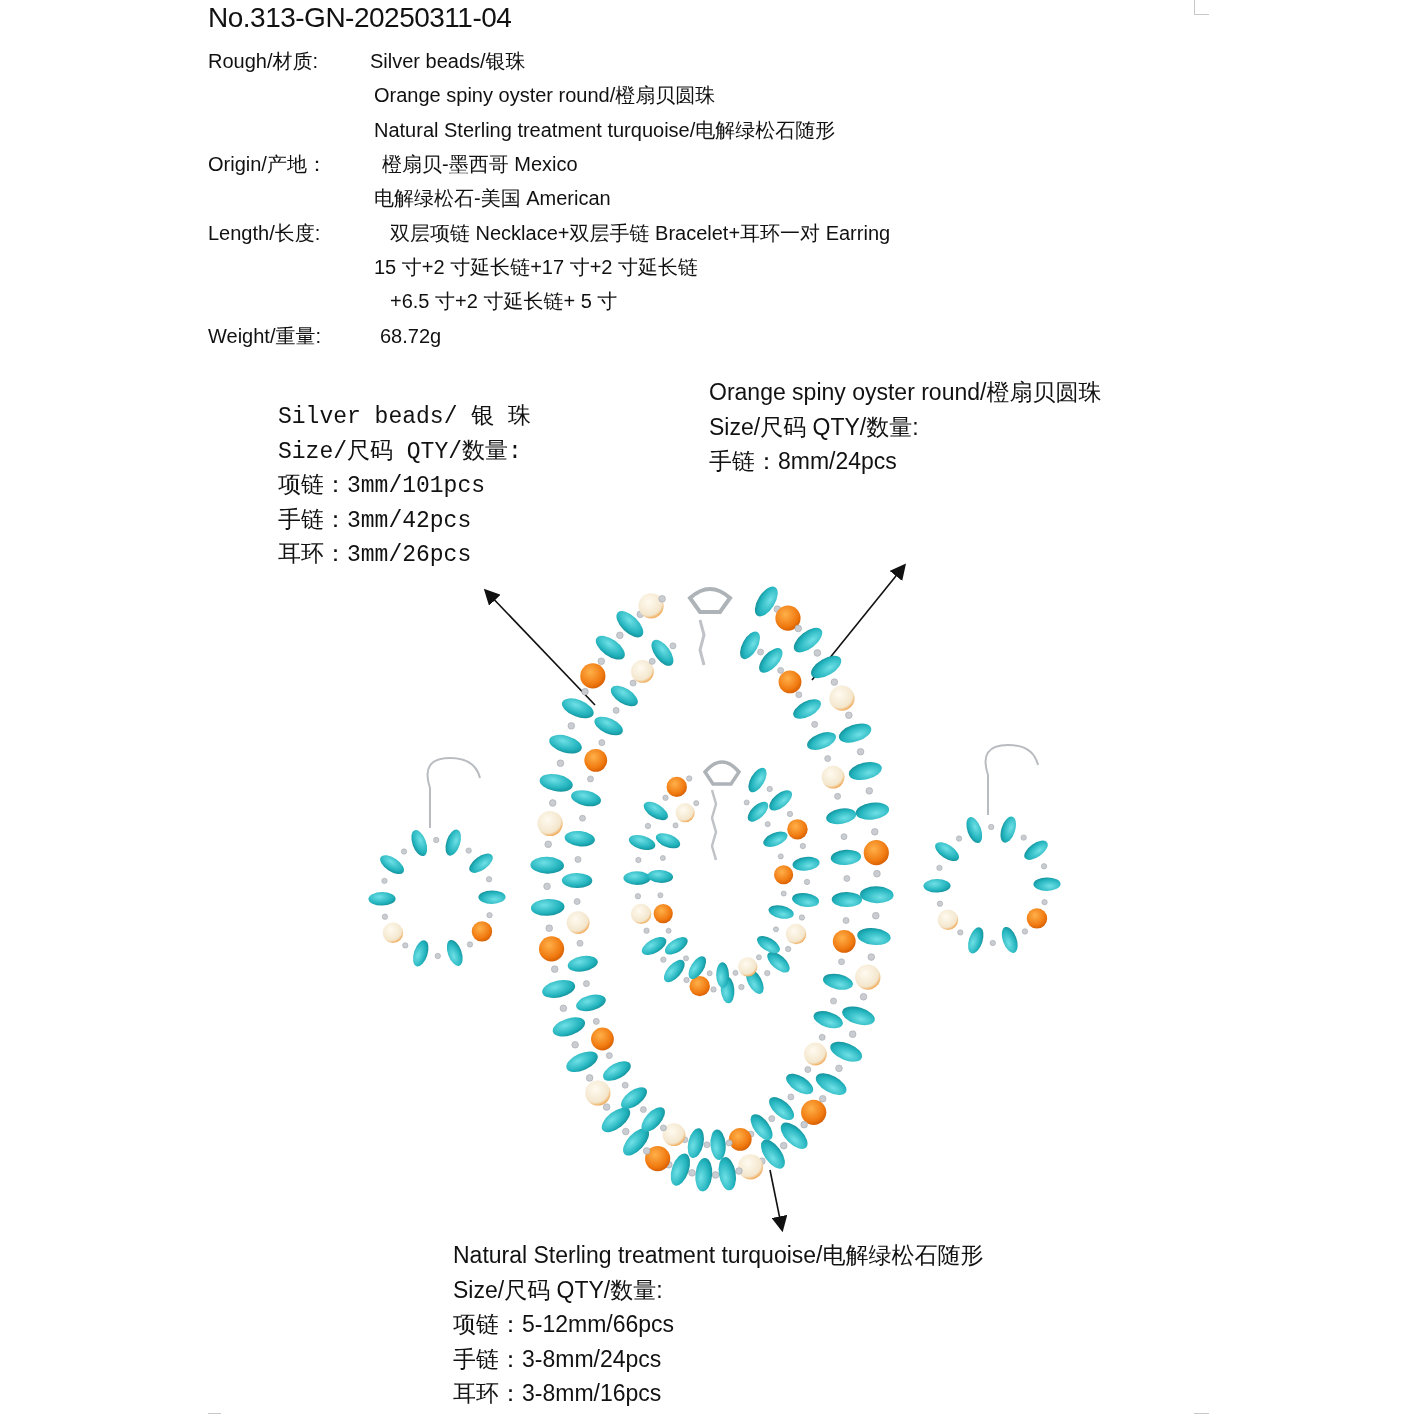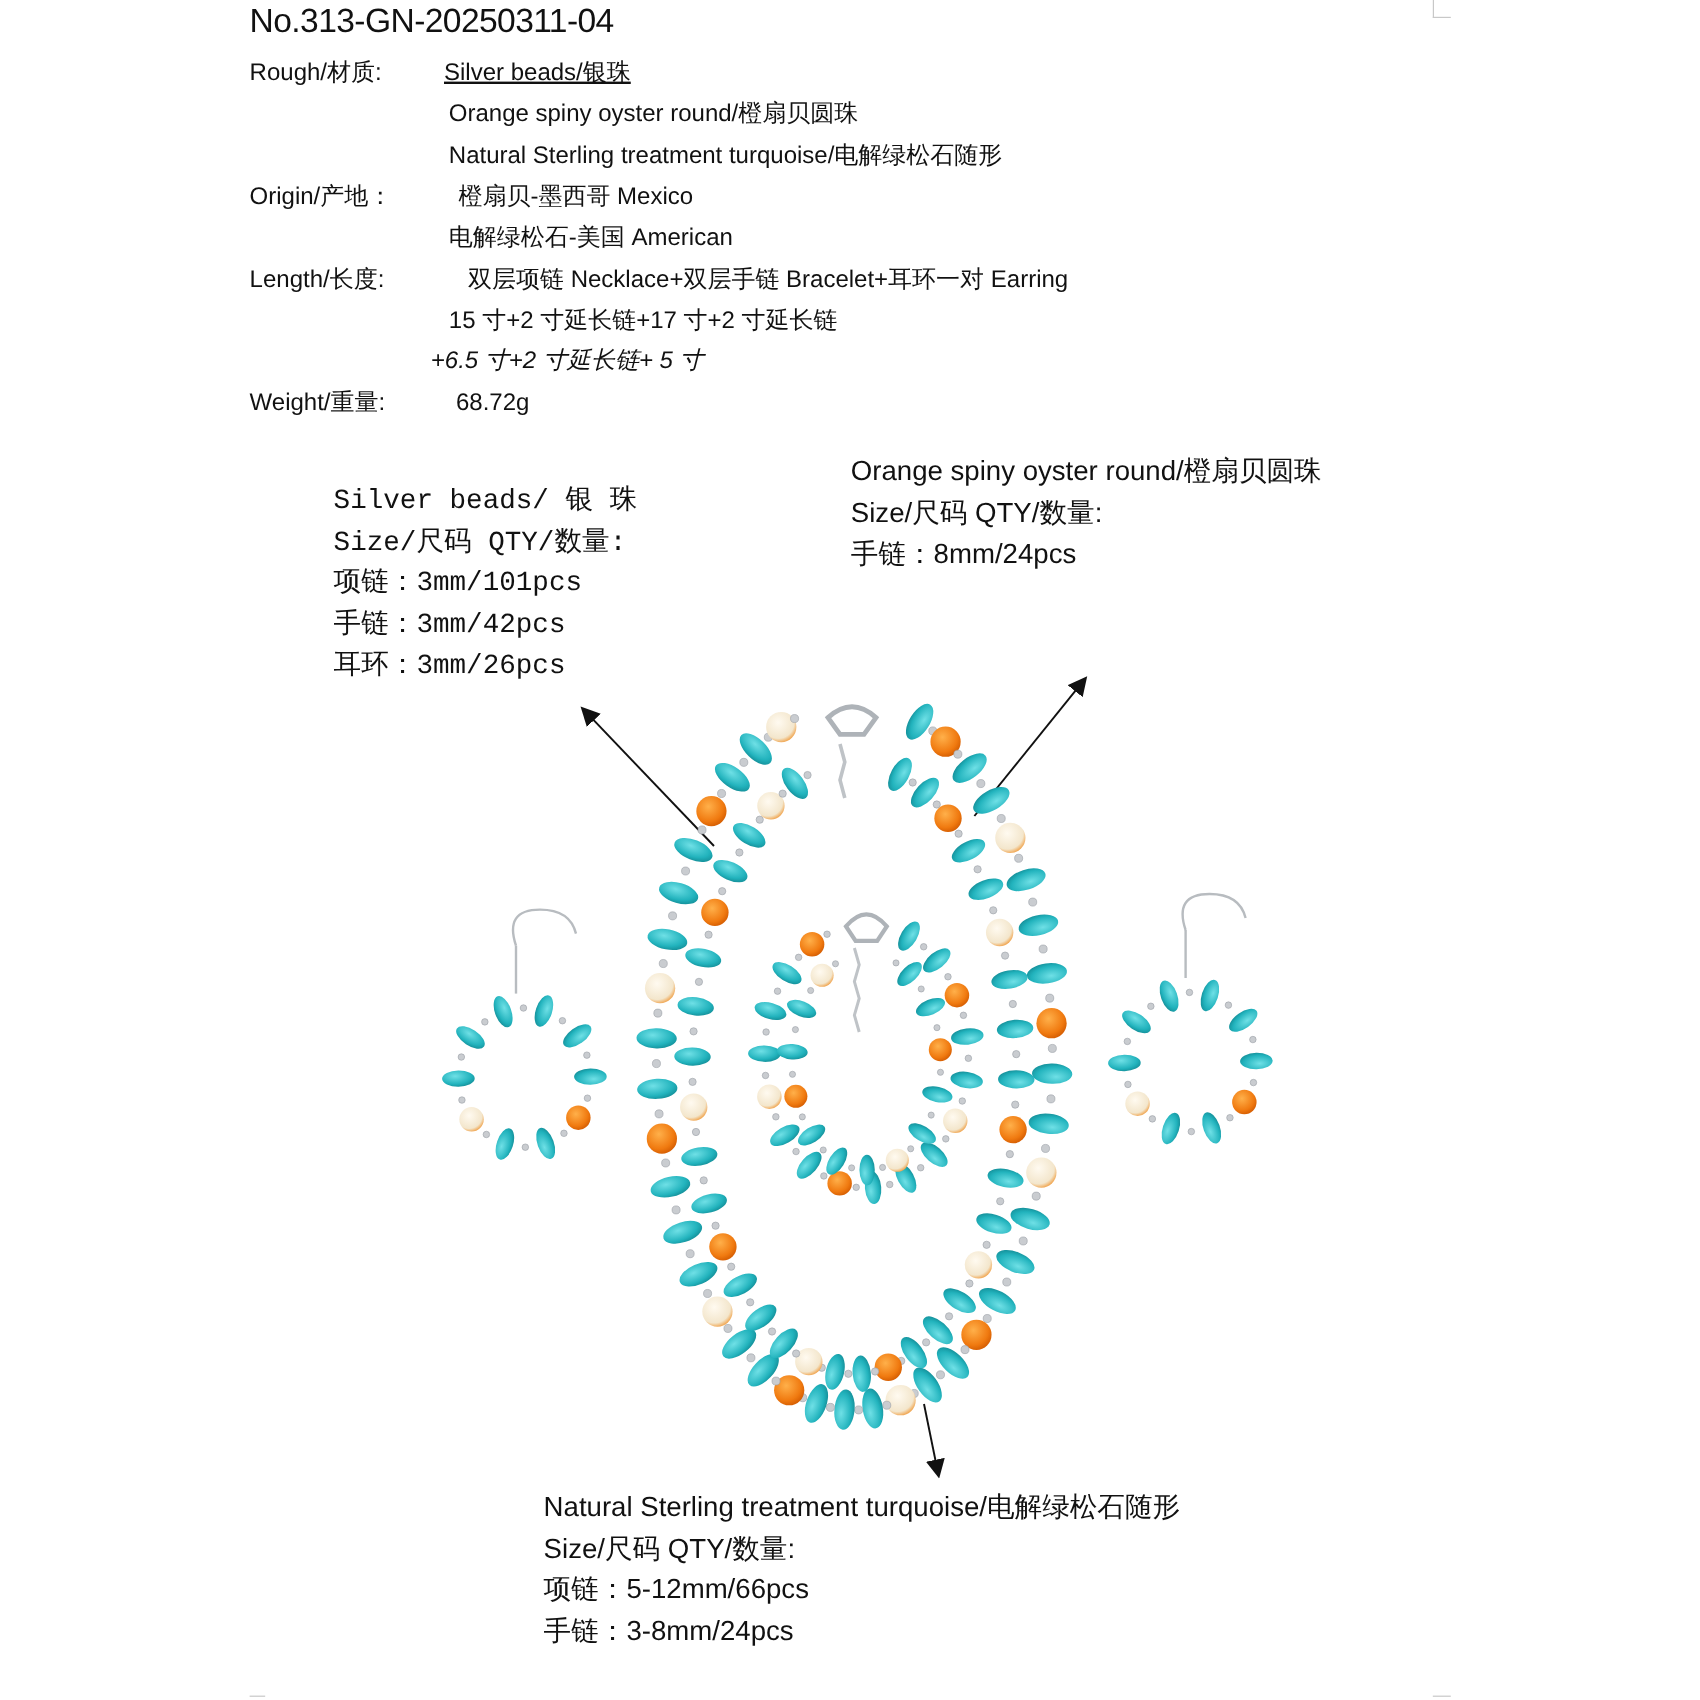--- a/index.html
+++ b/index.html
@@ -22,21 +22,21 @@
 <div class="corner" style="left:1194px;top:0;width:1px;height:15px;"></div>
 <div class="corner" style="left:1194px;top:14px;width:15px;height:1px;"></div>
 <div class="corner" style="left:208px;top:1413px;width:13px;height:1px;"></div>
 <div class="corner" style="left:1194px;top:1413px;width:15px;height:1px;"></div>
 
 <div class="abs title">No.313-GN-20250311-04</div>
 
 <div class="abs spec" style="left:208px;top:44px;width:1000px;height:320px;">
   <div class="row" style="top:0;">
     <span class="lbl">Rough/材质:</span>
-    <span class="val" style="left:162px;text-decoration:underline;">Silver beads/银珠</span>
+    <span class="val" style="left:162px;">Silver beads/银珠</span>
   </div>
   <div class="row" style="top:34px;">
     <span class="val" style="left:166px;">Orange spiny oyster round/橙扇贝圆珠</span>
   </div>
   <div class="row" style="top:69px;">
     <span class="val" style="left:166px;">Natural Sterling treatment turquoise/电解绿松石随形</span>
   </div>
   <div class="row" style="top:103px;">
     <span class="lbl">Origin/产地：</span>
     <span class="val" style="left:174px;">橙扇贝-墨西哥 Mexico</span>
@@ -45,21 +45,21 @@
     <span class="val" style="left:166px;">电解绿松石-美国 American</span>
   </div>
   <div class="row" style="top:172px;">
     <span class="lbl">Length/长度:</span>
     <span class="val" style="left:182px;">双层项链 Necklace+双层手链 Bracelet+耳环一对 Earring</span>
   </div>
   <div class="row" style="top:206px;">
     <span class="val" style="left:166px;">15 寸+2 寸延长链+17 寸+2 寸延长链</span>
   </div>
   <div class="row" style="top:240px;">
-    <span class="val" style="left:151px;font-style:italic;">+6.5 寸+2 寸延长链+ 5 寸</span>
+    <span class="val" style="left:182px;">+6.5 寸+2 寸延长链+ 5 寸</span>
   </div>
   <div class="row" style="top:275px;">
     <span class="lbl">Weight/重量:</span>
     <span class="val" style="left:172px;">68.72g</span>
   </div>
 </div>
 
 <div class="abs note" style="left:278px;top:400px;font-family:Liberation Mono, monospace;">
   <div>Silver  beads/ 银 珠</div>
   <div>Size/尺码 QTY/数量:</div>
@@ -72,20 +72,21 @@
   <div>Orange spiny oyster round/橙扇贝圆珠</div>
   <div>Size/尺码 QTY/数量:</div>
   <div>手链：8mm/24pcs</div>
 </div>
 
 <div class="abs note" style="left:453px;top:1238px;">
   <div>Natural Sterling treatment turquoise/电解绿松石随形</div>
   <div>Size/尺码 QTY/数量:</div>
   <div>项链：5-12mm/66pcs</div>
   <div>手链：3-8mm/24pcs</div>
+  <div>耳环：3-8mm/16pcs</div>
 </div>
 
 <svg width="1417" height="1417" viewBox="0 0 1417 1417">
   <defs>
     <marker id="ah" markerWidth="10" markerHeight="10" refX="8" refY="5" orient="auto">
       <path d="M0,0 L10,5 L0,10 z" fill="#111"></path>
     </marker>
     <radialGradient id="gT" cx="40%" cy="35%" r="70%">
       <stop offset="0%" stop-color="#6fe0e6"></stop>
       <stop offset="70%" stop-color="#22b3bd"></stop>

